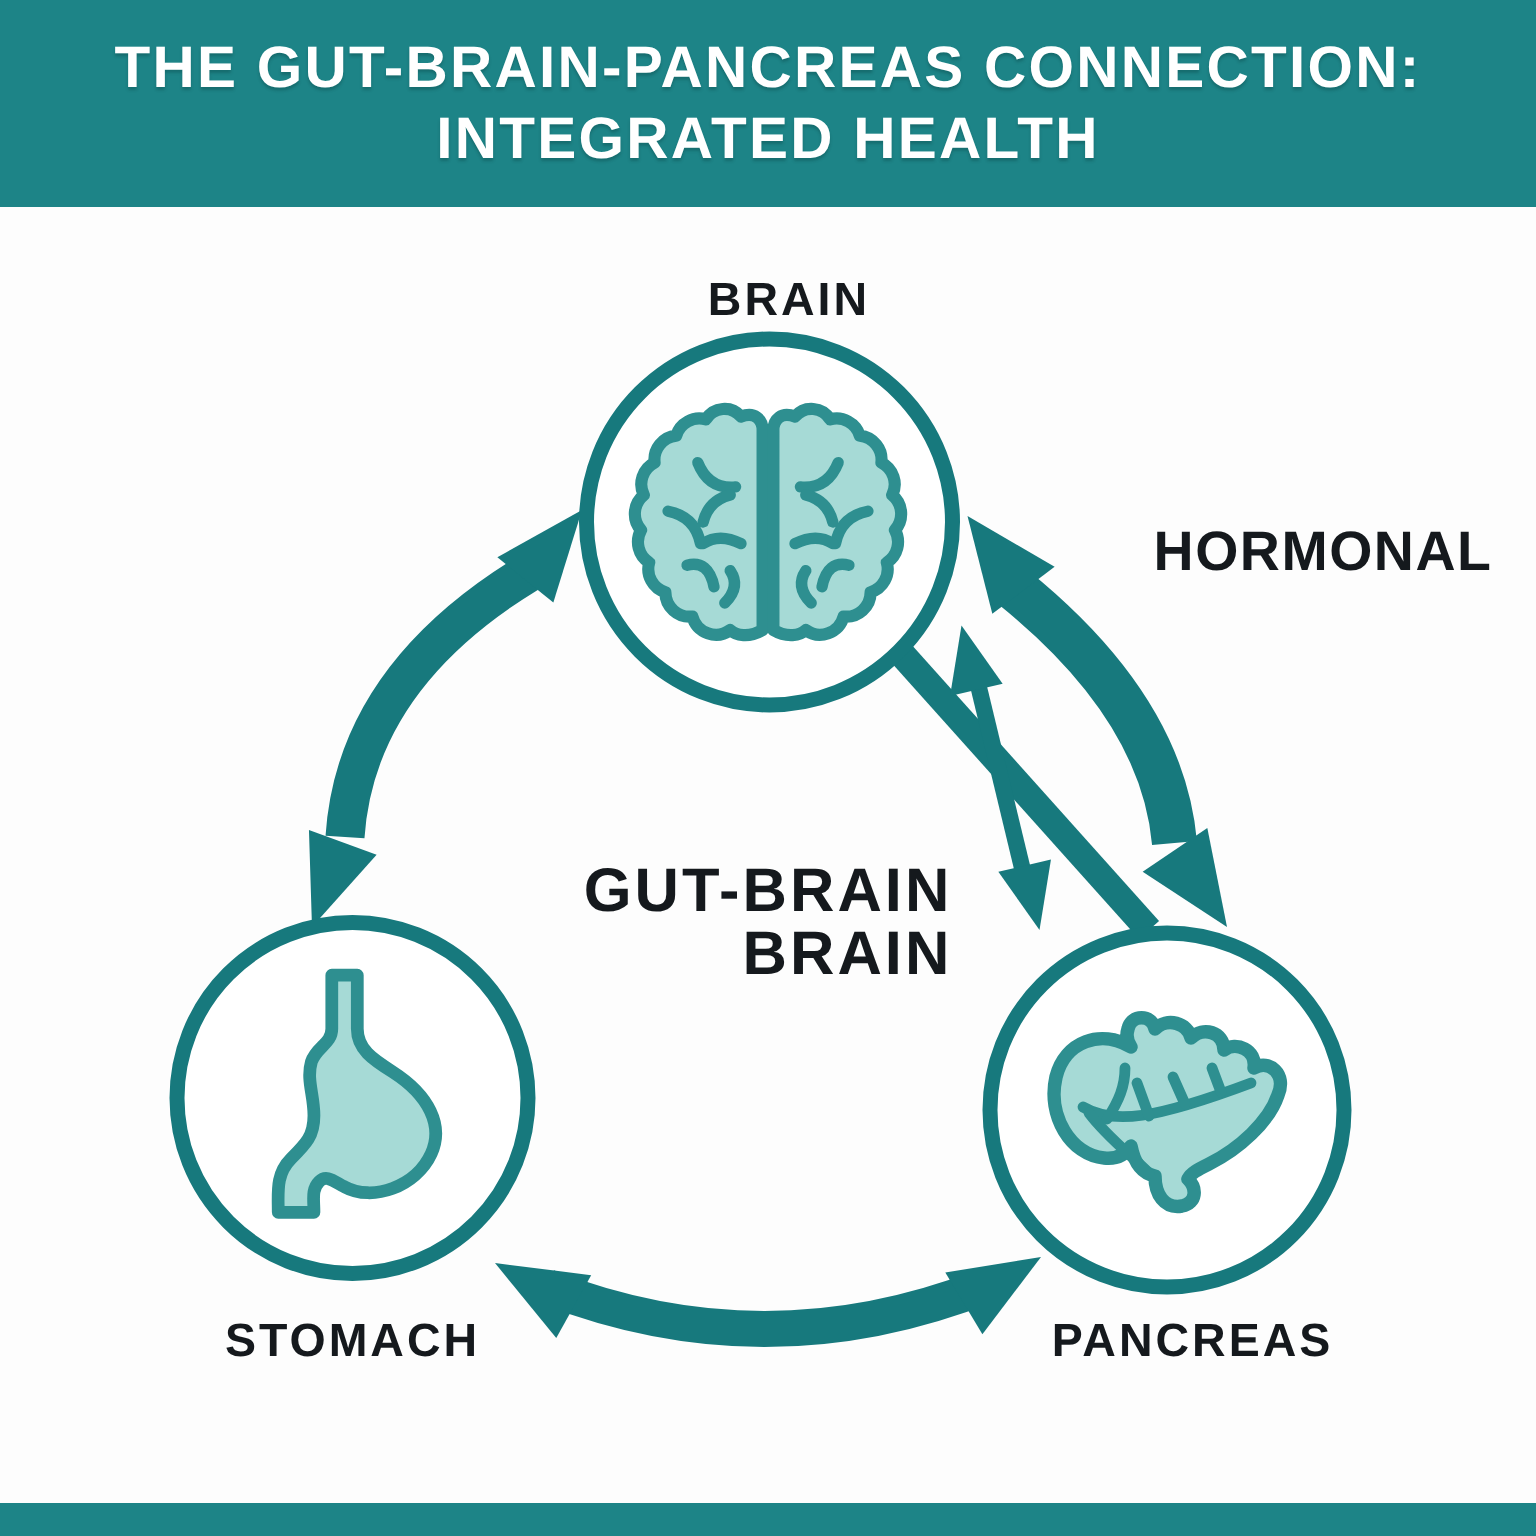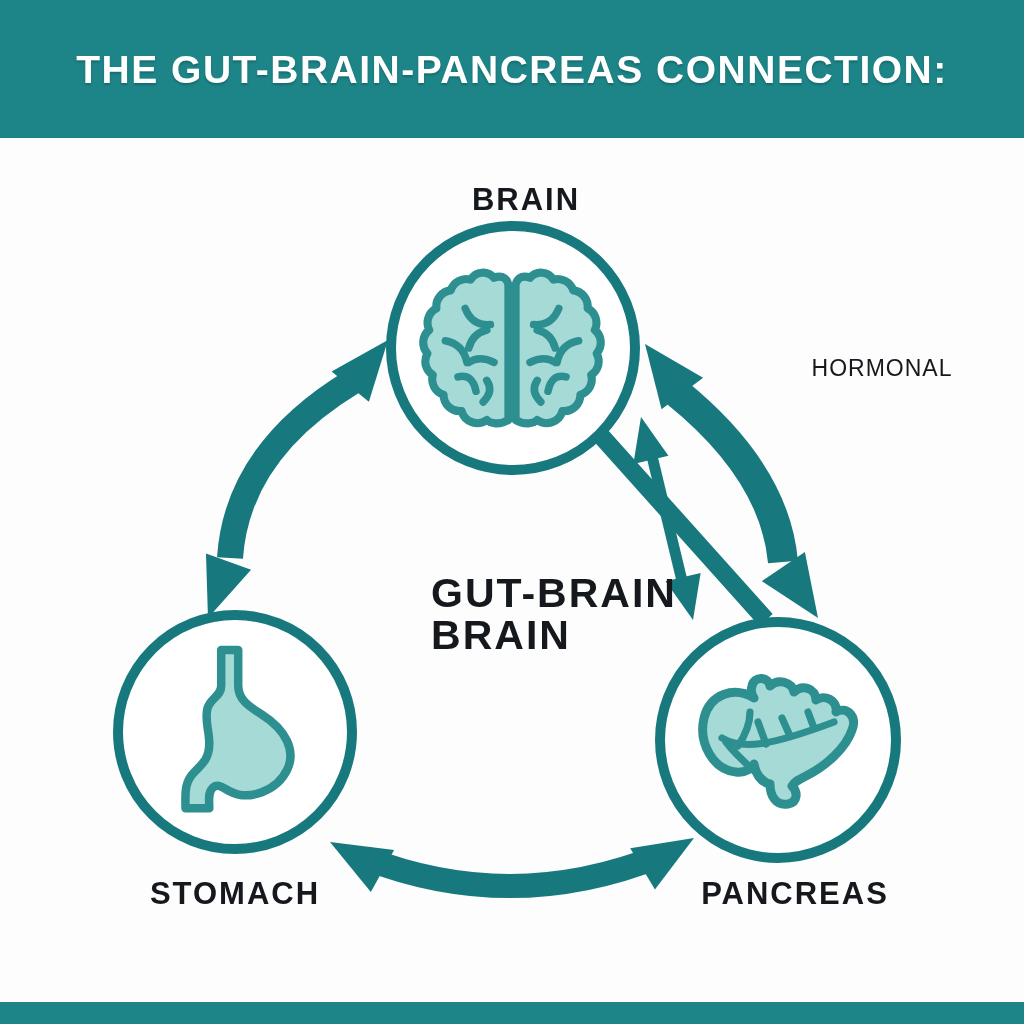--- a/index.html
+++ b/index.html
@@ -24,41 +24,42 @@
     line-height:47px;text-align:center;white-space:nowrap;
     text-shadow:0 2px 2px rgba(0,40,40,.25);
   }
   .diagram-svg{position:absolute;left:0;top:0;width:1024px;height:1024px;}
   .node-label{
     position:absolute;transform:translateX(-50%);color:var(--text-dark);
     font-size:31px;font-weight:800;letter-spacing:2px;white-space:nowrap;
   }
   .axis-label{
     position:absolute;left:512px;top:572px;transform:translateX(-50%);
-    text-align:left;color:var(--text-dark);font-size:41px;font-weight:800;
-    letter-spacing:2px;line-height:42px;white-space:nowrap;margin-left:42px;
+    text-align:right;color:var(--text-dark);font-size:41px;font-weight:800;
+    letter-spacing:2px;line-height:42px;white-space:nowrap;
   }
   .pathways-label{
     position:absolute;left:882px;top:350px;transform:translateX(-50%);
-    text-align:center;color:var(--text-dark);font-size:23px;font-weight:400;
+    text-align:center;color:var(--text-dark);font-size:37px;font-weight:700;
     letter-spacing:1px;line-height:36px;white-space:nowrap;
   }
   .arrow-shaft{stroke:var(--arrow-teal);fill:none;}
   .arrow-head{fill:var(--arrow-teal);stroke:none;}
   .node-circle{fill:#ffffff;stroke:var(--arrow-teal);stroke-width:10px;}
   .organ-body{fill:var(--icon-fill);stroke:var(--icon-stroke);stroke-linejoin:round;}
   .organ-line{fill:none;stroke:var(--icon-stroke);stroke-linecap:round;}
 </style>
 </head>
 <body>
 
 <div class="canvas">
 
   <header class="band top">
     <div class="title-line">THE GUT-BRAIN-PANCREAS CONNECTION:</div>
+    <div class="title-line">INTEGRATED HEALTH</div>
   </header>
 
   <svg class="diagram-svg" viewBox="0 0 1024 1024">
 
     <g>
       <path class="arrow-shaft" d="M352,382 Q237,452 230,558" stroke-width="26"></path>
       <polygon class="arrow-head" points="0,0 -60,24 -60,-24" transform="translate(388,340) rotate(-51)"></polygon>
       <polygon class="arrow-head" points="0,0 -60,24 -60,-24" transform="translate(208,618) rotate(110)"></polygon>
     </g>
 

